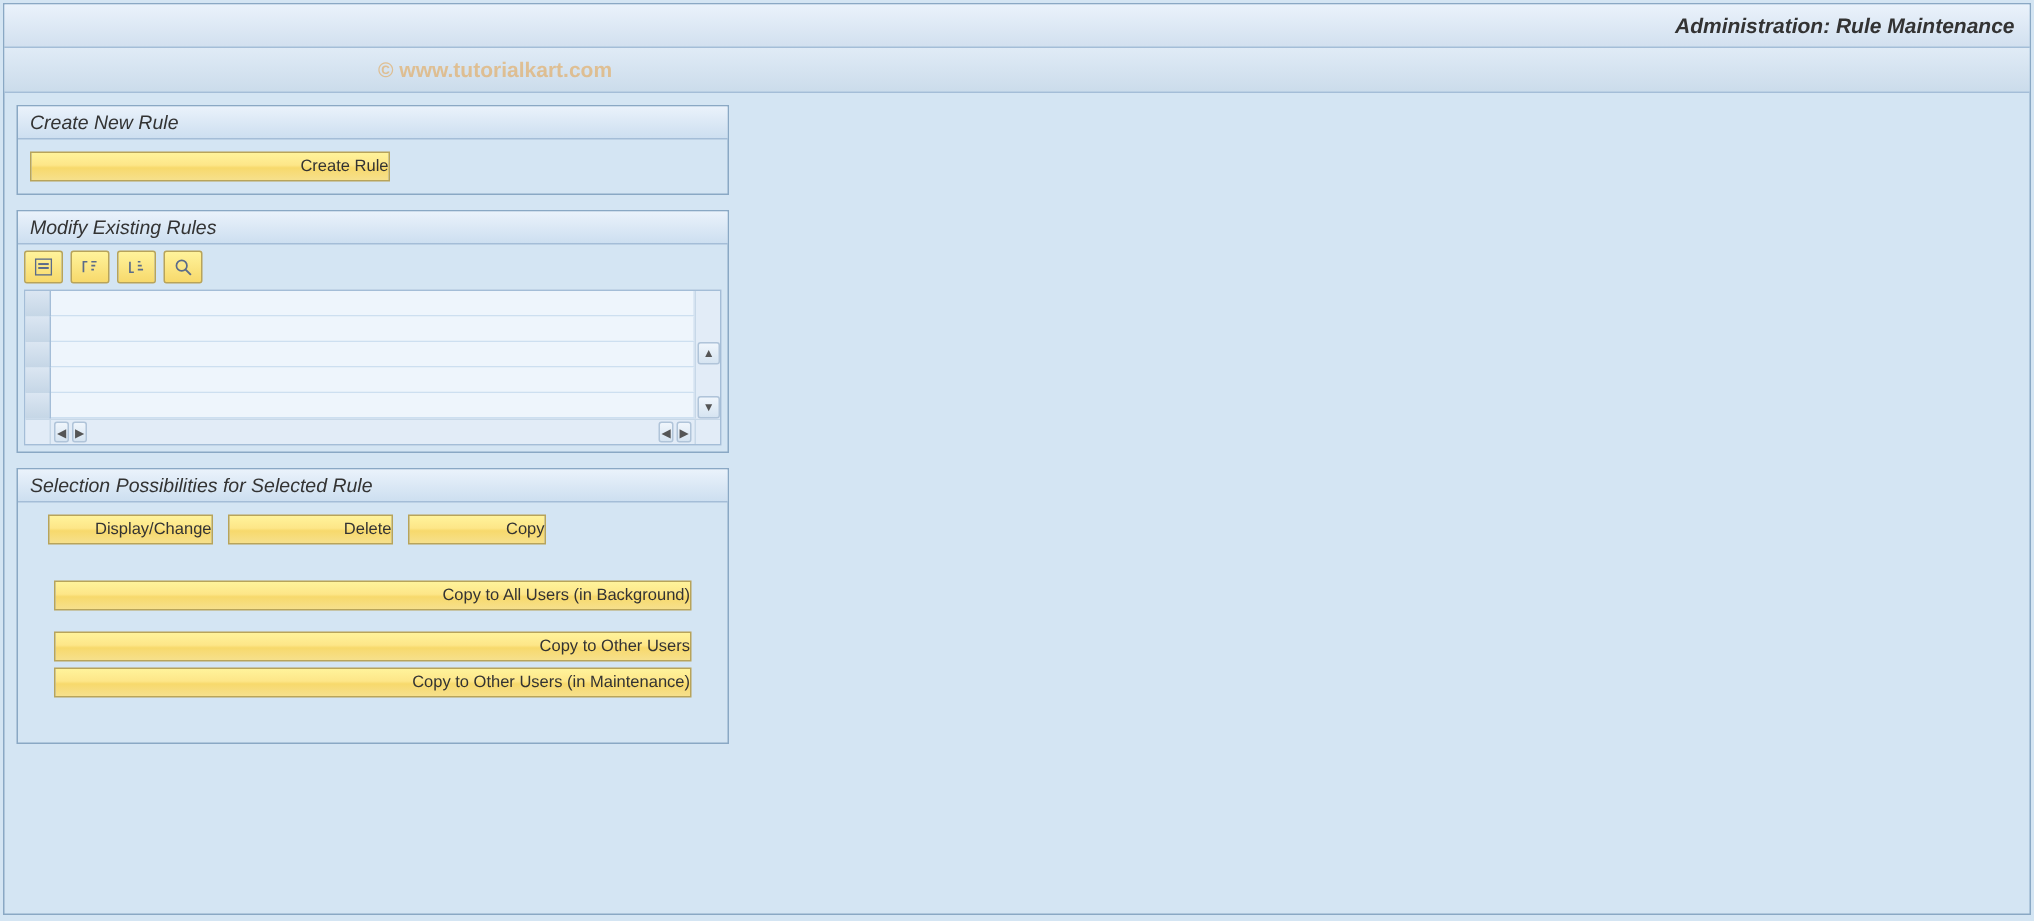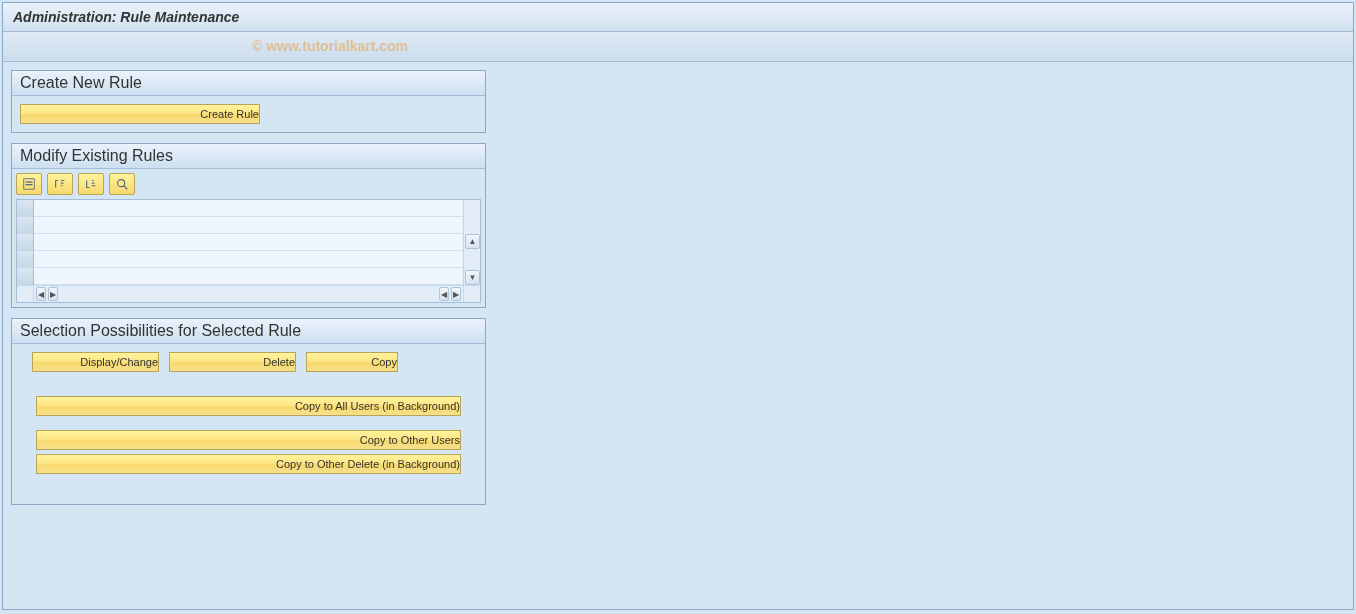--- a/index.html
+++ b/index.html
@@ -20,20 +20,21 @@
       margin: 2px;
     }
     .title-bar {
       background: linear-gradient(to bottom, #eaf2fb 0%, #d2e0ef 100%);
       border-bottom: 1px solid #a4bdd7;
       padding: 6px 10px;
       font-style: italic;
       font-weight: bold;
       font-size: 14px;
       color: #333;
+      text-align: right;
     }
     .toolbar-strip {
       height: 30px;
       background: linear-gradient(to bottom, #e0ebf6 0%, #cbdceb 100%);
       border-bottom: 1px solid #a4bdd7;
       position: relative;
       text-decoration: underline;
     }
     .watermark {
       position: absolute;
@@ -49,39 +50,40 @@
     .panel {
       width: 475px;
       border: 1px solid #8aa8c4;
       background: #d4e5f3;
       margin-bottom: 10px;
     }
     .panel-header {
       background: linear-gradient(to bottom, #eaf2fb 0%, #cddff0 100%);
       border-bottom: 1px solid #a4bdd7;
       padding: 3px 8px;
-      font-size: 16px;
-      color: #333;
+      font-size: 13px;
+      color: #333;
+      font-style: italic;
     }
     .panel-body {
       padding: 8px;
     }
     .sap-btn {
       background: linear-gradient(to bottom, #fff39b 0%, #fde688 45%, #f7d96c 55%, #f6e08c 100%);
       border: 1px solid #b8a45a;
       border-radius: 0;
       padding: 3px 0;
       font-size: 11px;
       color: #333;
       cursor: pointer;
       text-align: right;
       display: inline-block;
     }
     .sap-btn.wide { width: 240px; display: block; }
-    .sap-btn.small { width: 127px; display: inline-block; }
+    .sap-btn.small { width: 110px; display: inline-block; }
     .sap-btn.full { width: 425px; display: block; margin: 0 auto; }
     .btn-row { display: flex; gap: 10px; margin-bottom: 6px; }
     .btn-group-spacer { height: 14px; }
 
     .icon-toolbar { padding: 4px 4px 0 4px; }
     .icon-btn {
       width: 26px; height: 22px;
       background: linear-gradient(to bottom, #fff39b 0%, #f7d96c 100%);
       border: 1px solid #b8a45a;
       display: inline-flex;
@@ -290,19 +292,19 @@
           <button class="sap-btn small">Display/Change</button>
           <button class="sap-btn small">Delete</button>
           <button class="sap-btn small" style="width:92px;">Copy</button>
         </div>
         <div class="btn-group-spacer"></div>
         <div style="height:4px;"></div>
         <button class="sap-btn full">Copy to All Users (in Background)</button>
         <div class="btn-group-spacer"></div>
         <button class="sap-btn full">Copy to Other Users</button>
         <div style="height:4px;"></div>
-        <button class="sap-btn full">Copy to Other Delete (in Background)</button>
+        <button class="sap-btn full">Copy to Other Users (in Maintenance)</button>
         <div class="btn-group-spacer"></div>
       </div>
     </div>
 
   </div>
 </div>
 
 </body></html>

